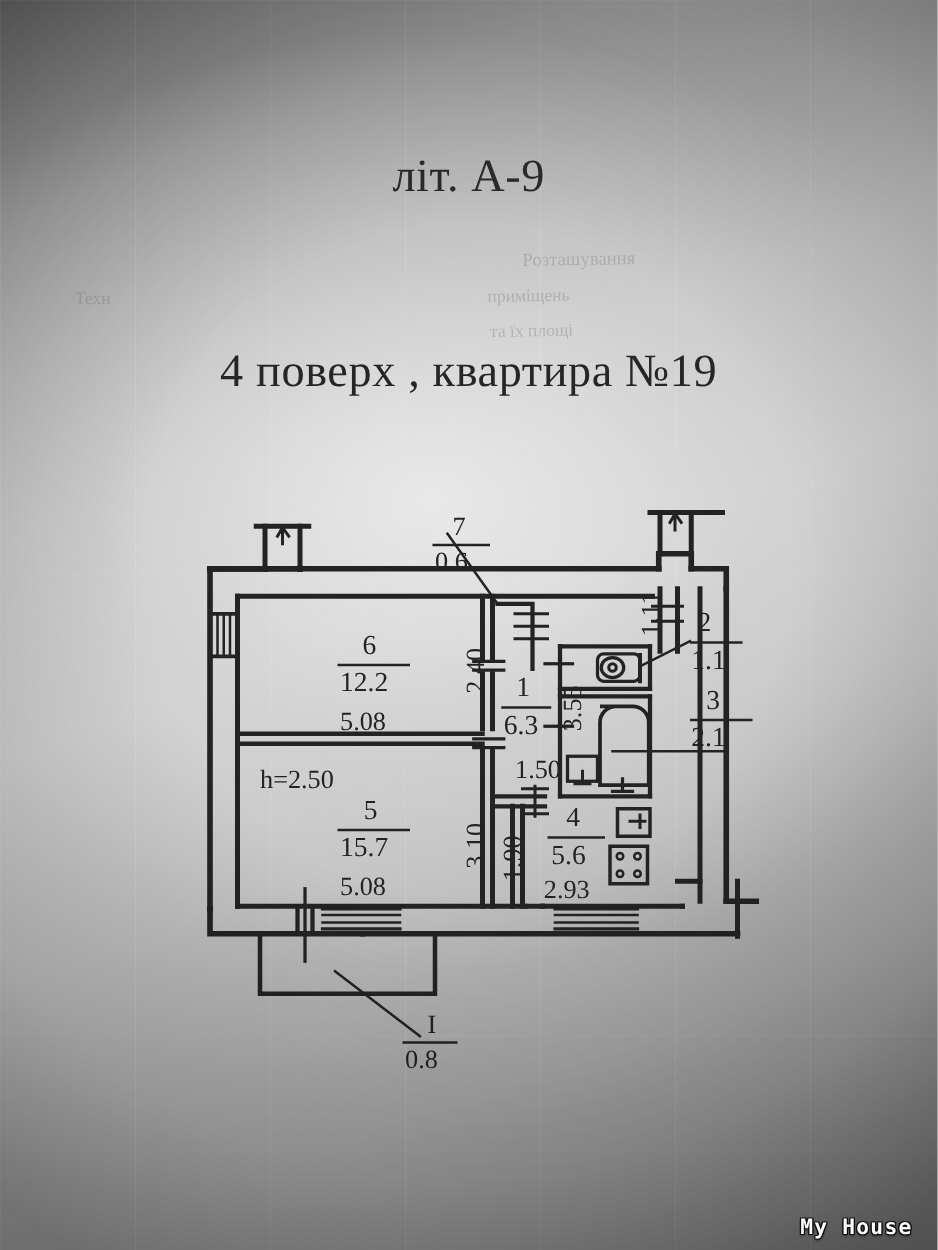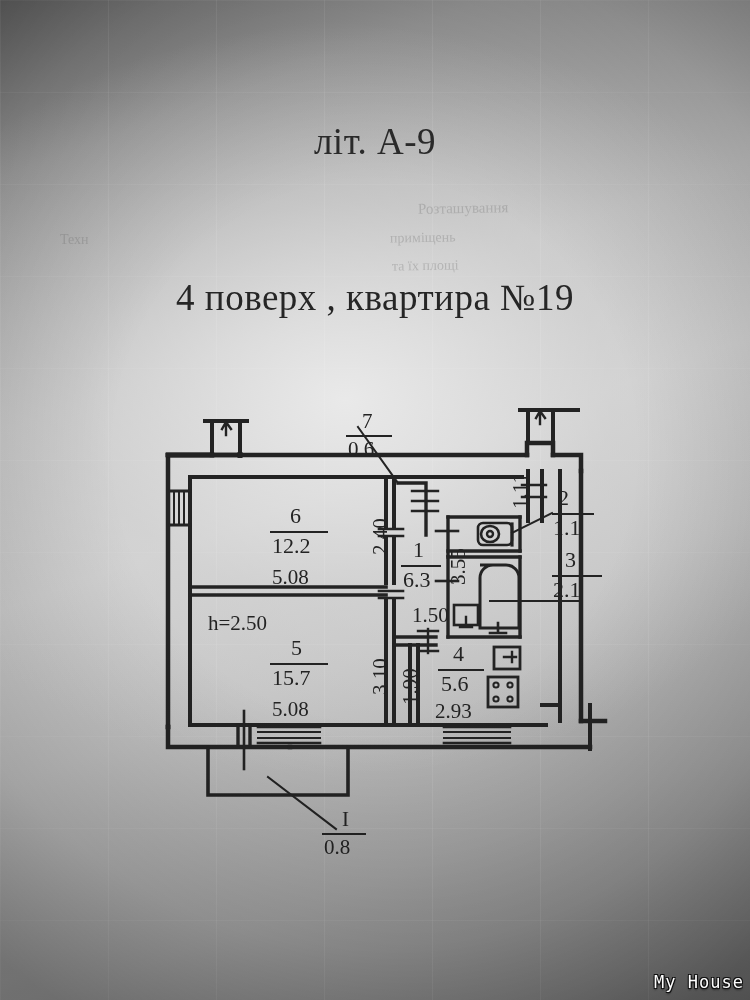--- a/index.html
+++ b/index.html
@@ -52,23 +52,23 @@
   .lbl{
     position:absolute;color:#232323;font-family:"Liberation Serif",serif;
     white-space:nowrap;line-height:1;
   }
   .num{font-size:21px;}
   .numbig{font-size:22px;}
   .vert{transform-origin:left top;}
   .rule{position:absolute;background:#232323;height:2px;}
 
   .wm{
-    position:absolute;right:6px;bottom:8px;
+    position:absolute;right:20px;bottom:8px;
     font-family:"DejaVu Sans Mono","Liberation Mono",monospace;
-    font-weight:normal;font-size:17px;color:#fdfdfd;
+    font-weight:bold;font-size:17px;color:#fdfdfd;
     text-shadow:1px 1px 0 #111,-1px 1px 0 #111,1px -1px 0 #111,-1px -1px 0 #111,0 2px 2px rgba(0,0,0,.6);
     letter-spacing:1px;
   }
 </style>
 </head>
 <body>
 
 <div id="photo">
   <div class="papergrid"></div>
 

